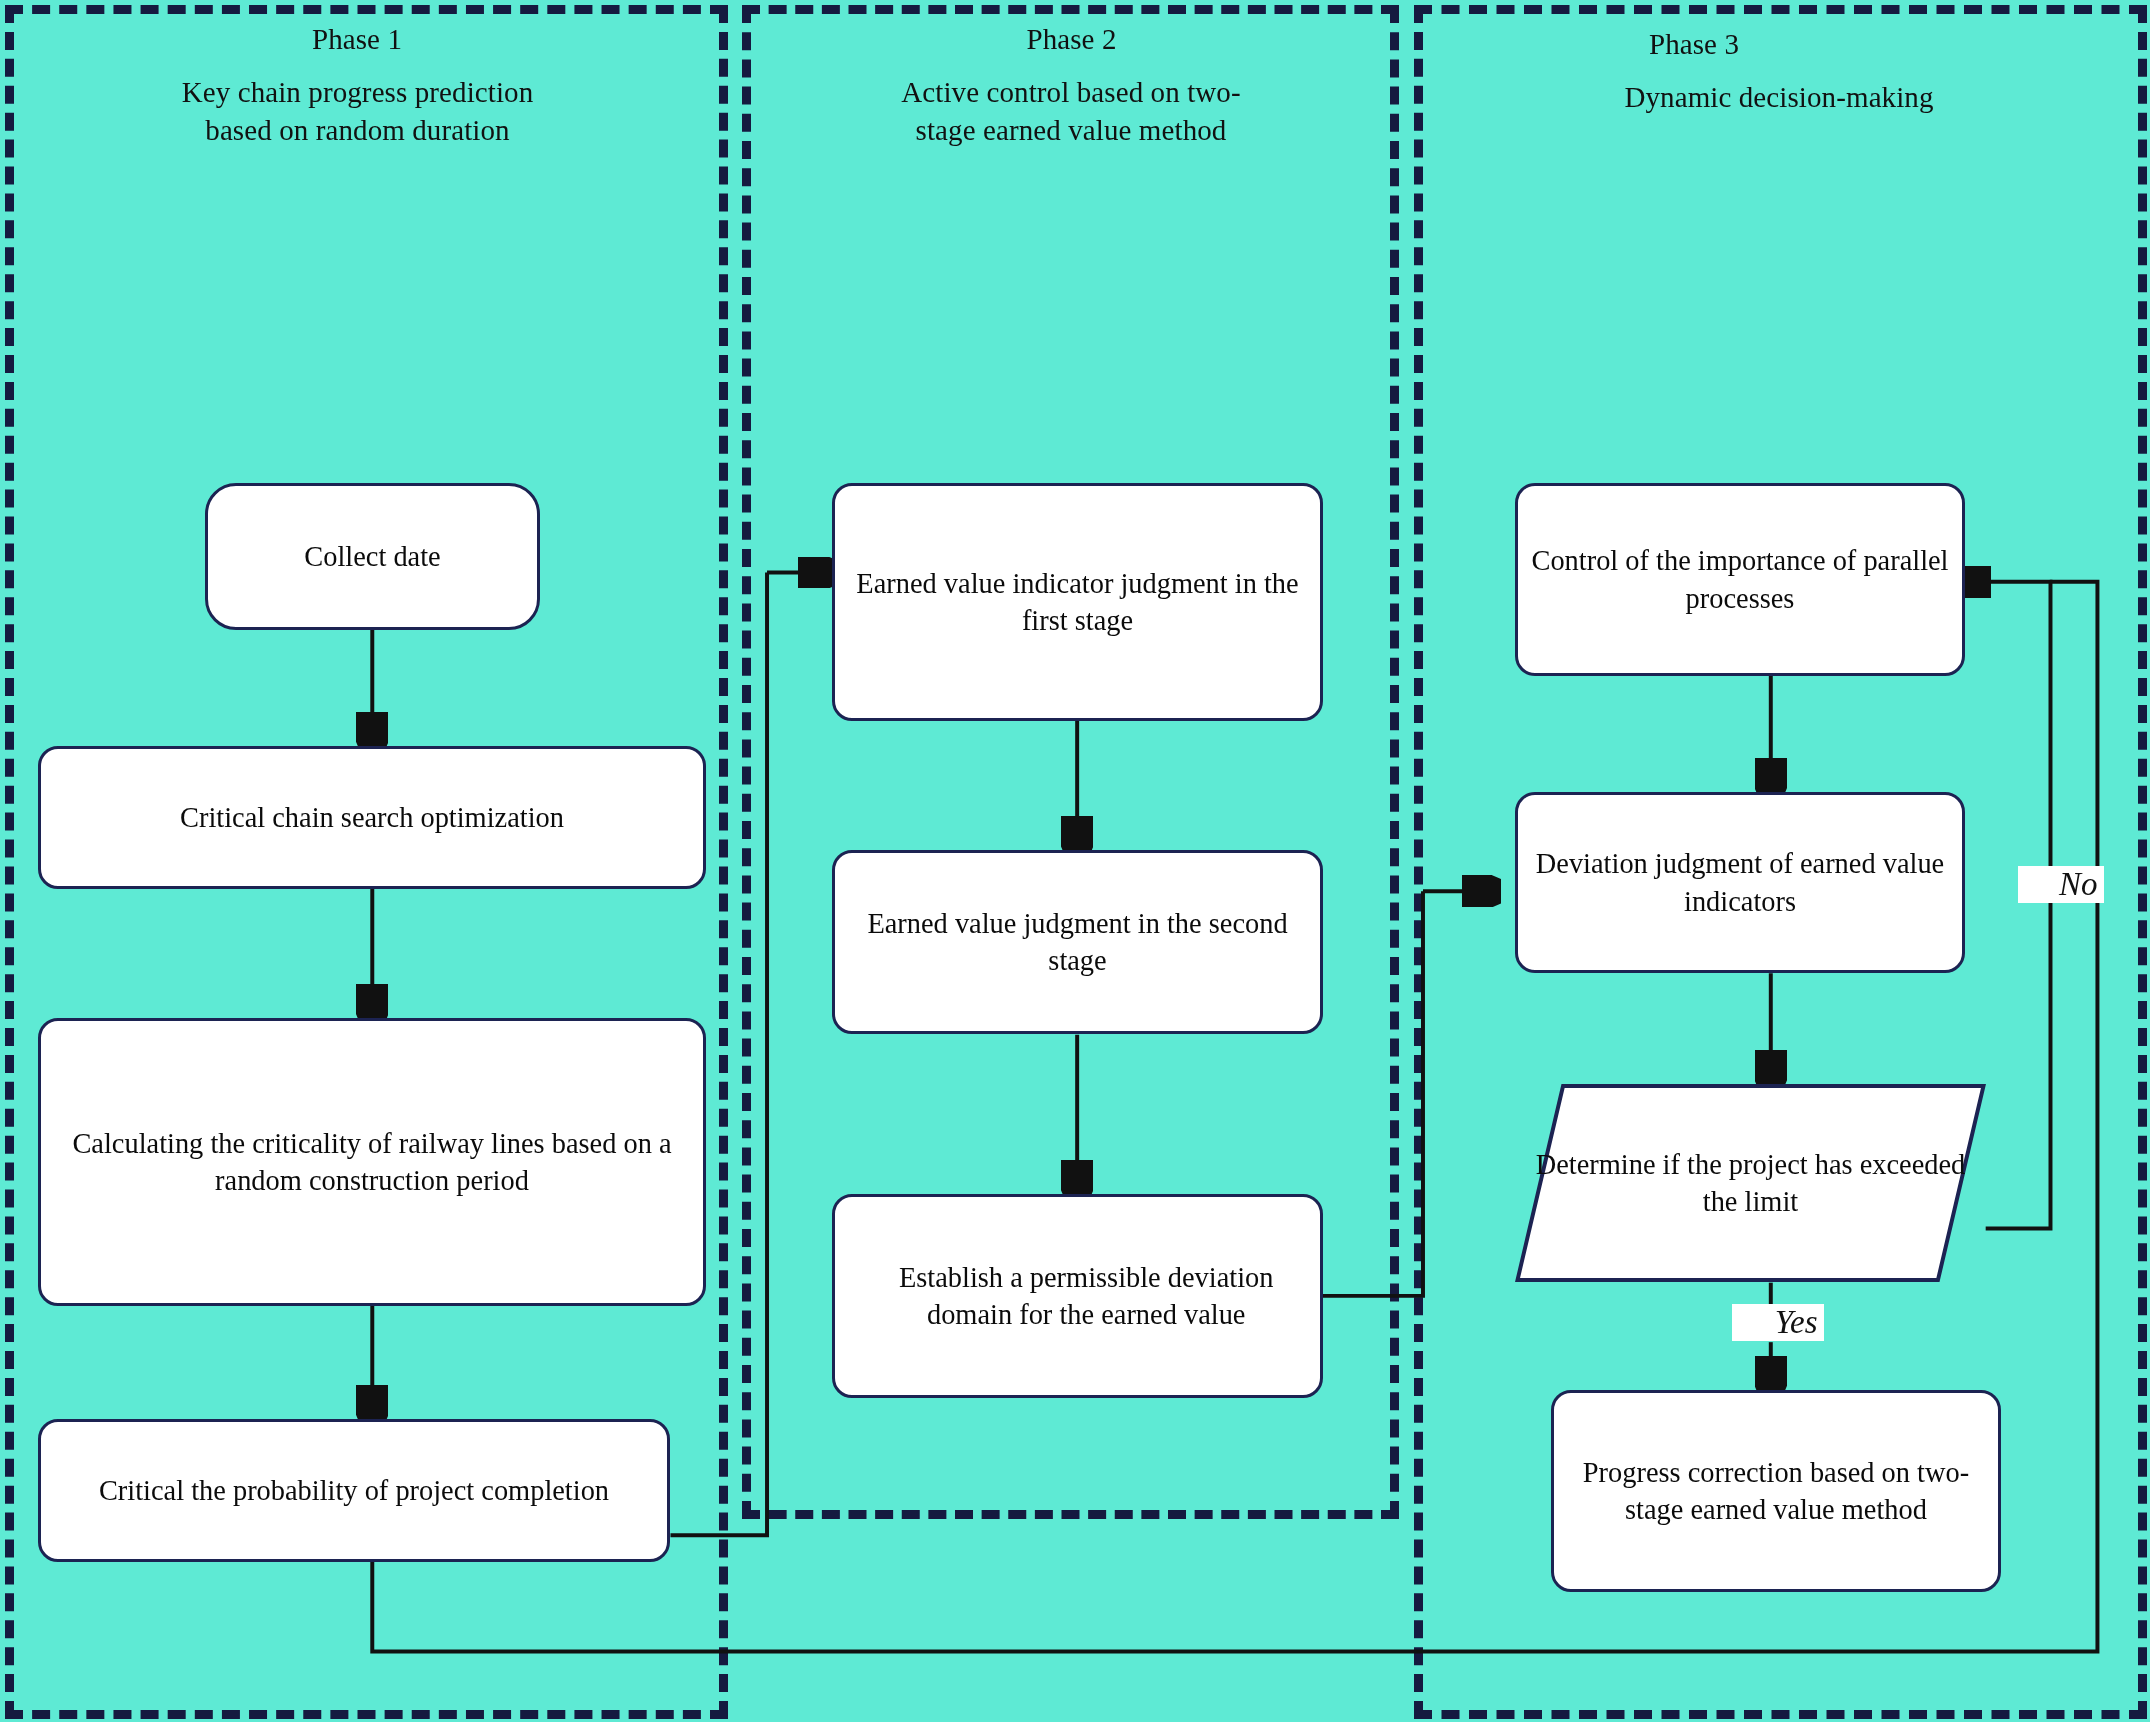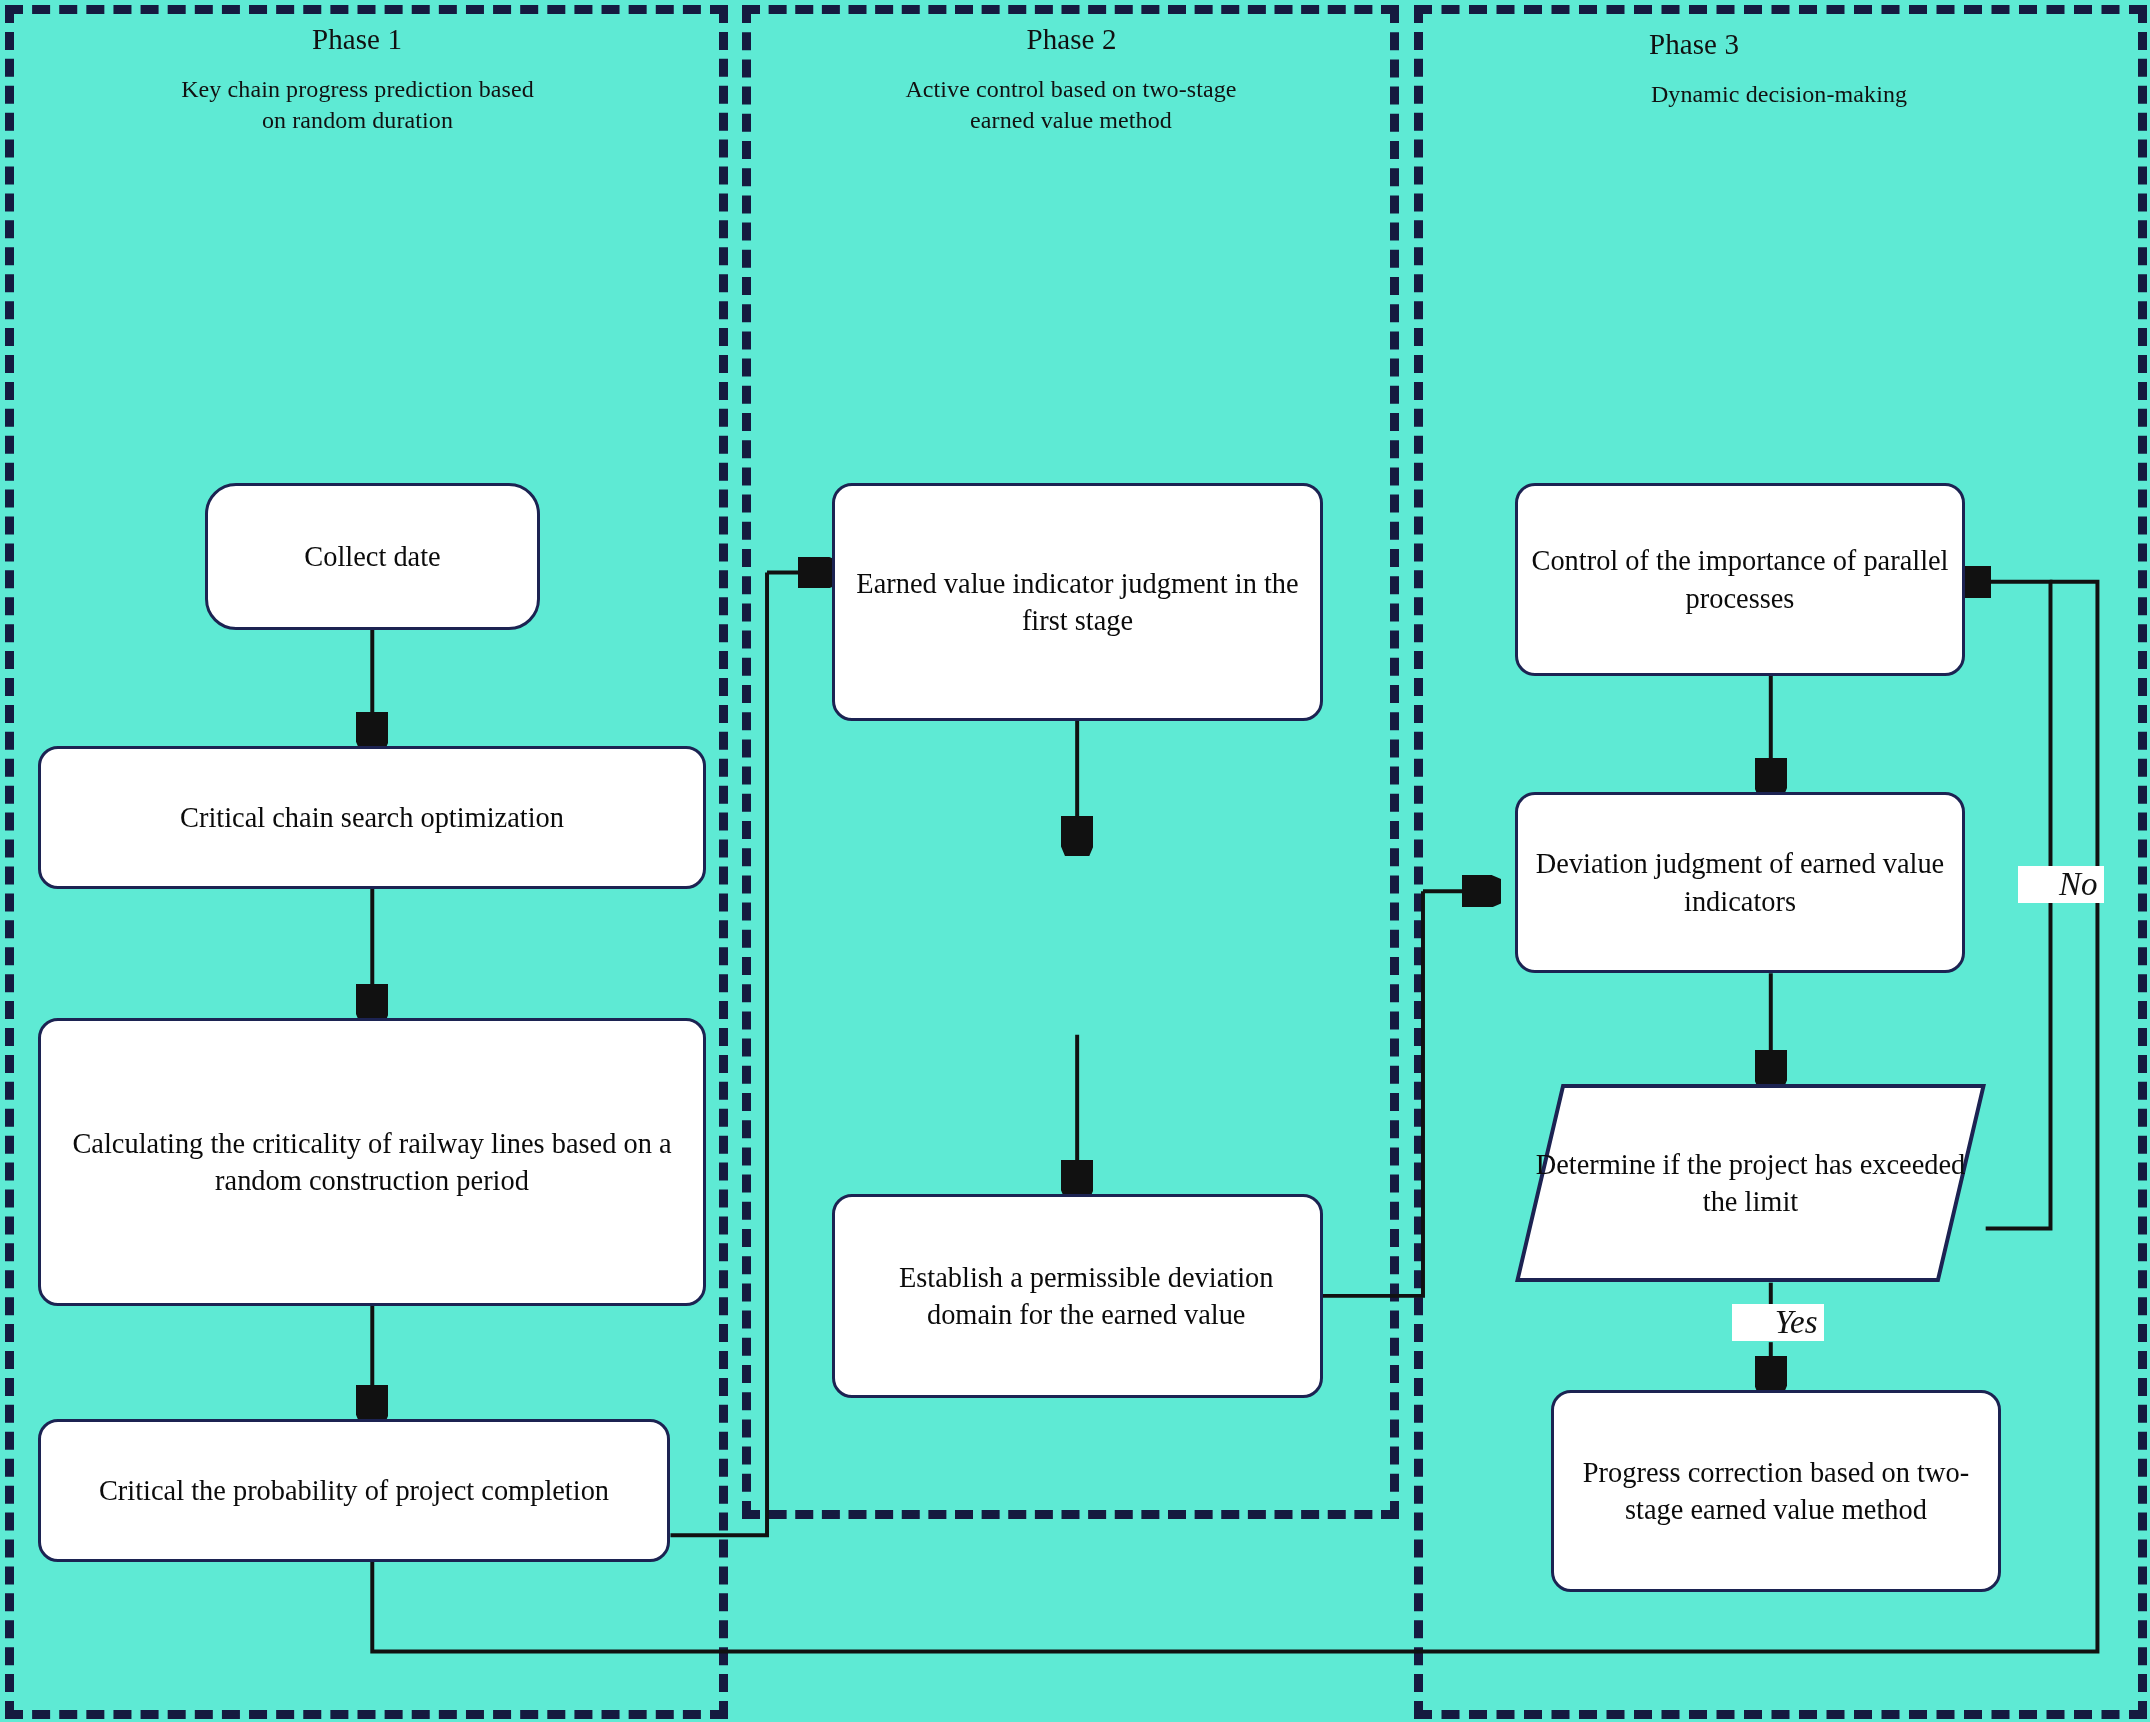--- a/index.html
+++ b/index.html
@@ -21,21 +21,21 @@
 
   
   .phase-title,.phase-sub{
     position:absolute;
     text-align:center;
     color:#111;
     line-height:1.30;
     letter-spacing:0.1px;
   }
   .phase-title{font-size:29px;}
-  .phase-sub{font-size:24px;}
+  .phase-sub{font-size:29px;}
 
   
   .node{
     position:absolute;
     box-sizing:border-box;
     border:3.3px solid #1c2352;
     border-radius:20px;
     background:#ffffff;
     display:flex;
     align-items:center;
@@ -137,20 +137,23 @@
   </div>
 
   <div class="node" style="left:38px;top:1419px;width:632px;height:143px;">
     <span>Critical the probability of project completion</span>
   </div>
 
   <div class="node" style="left:832px;top:483px;width:491px;height:238px;">
     <span>Earned value indicator judgment in the first stage</span>
   </div>
 
+  <div class="node" style="left:832px;top:850px;width:491px;height:184px;">
+    <span>Earned value judgment in the second stage</span>
+  </div>
 
   <div class="node" style="left:832px;top:1194px;width:491px;height:204px;padding-left:28px;">
     <span>Establish a permissible deviation domain for the earned value</span>
   </div>
 
   <div class="node" style="left:1515px;top:483px;width:450px;height:193px;">
     <span>Control of the importance of parallel processes</span>
   </div>
 
   <div class="node" style="left:1515px;top:792px;width:450px;height:181px;">

